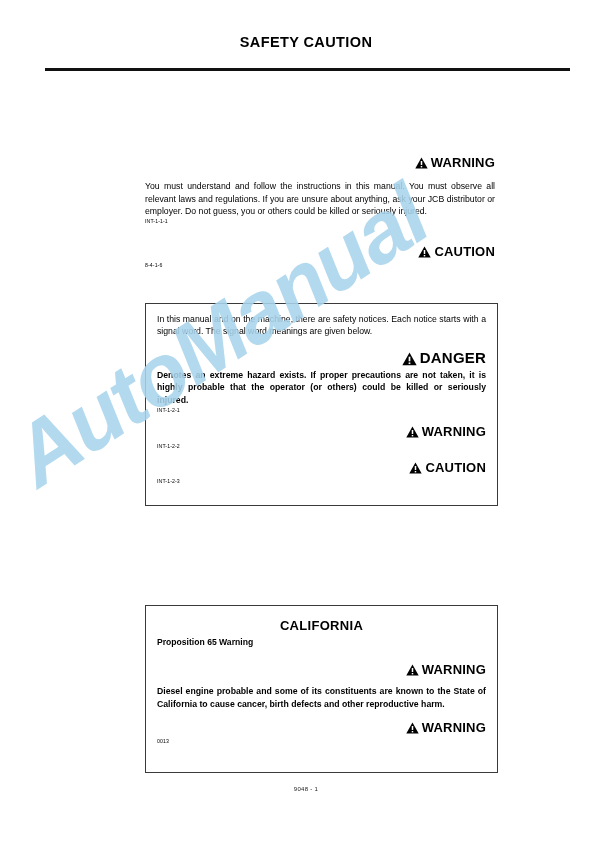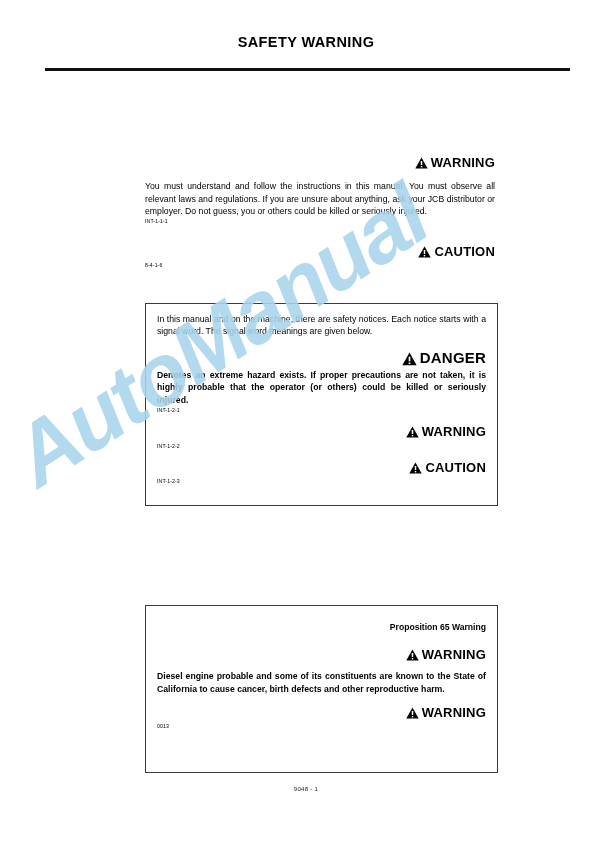--- a/index.html
+++ b/index.html
@@ -124,21 +124,21 @@
     box-sizing: border-box;
   }
 
   .ca-title {
     text-align: center;
     font-size: 13px;
     font-weight: bold;
     letter-spacing: 0.3px;
   }
   .ca-sub {
-    text-align: right;
+    text-align: left;
     font-size: 8.6px;
     font-weight: bold;
     margin-top: 4px;
   }
 
   .footer {
     position: absolute;
     left: 0;
     top: 786px;
     width: 612px;
@@ -146,21 +146,21 @@
     font-size: 6px;
     letter-spacing: 0.3px;
     color: #222;
   }
 </style>
 </head>
 <body>
 
 <div id="page">
 
-  <div class="page-title">SAFETY WARNING</div>
+  <div class="page-title">SAFETY CAUTION</div>
   <div class="header-rule"></div>
 
   <div class="block" style="left:145px; top:156px; width:350px;">
     <div class="notice-head">
       <span class="tri">
         <svg width="13" height="12" viewBox="0 0 13 12" xmlns="http://www.w3.org/2000/svg">
           <polygon points="6.5,0.4 12.7,11.4 0.3,11.4" fill="#000"></polygon>
           <rect x="5.75" y="4.0" width="1.5" height="4.0" fill="#fff"></rect>
           <rect x="5.75" y="9.0" width="1.5" height="1.4" fill="#fff"></rect>
         </svg>
@@ -224,20 +224,21 @@
             </svg>
           </span><span>CAUTION</span>
         </div>
         <div class="refcode">INT-1-2-3</div>
       </div>
     </div>
   </div>
 
   <div class="framed" style="left:145px; top:605px; width:353px; height:168px;">
     <div style="padding:12px 11px 0 11px;">
+      <div class="ca-title">CALIFORNIA</div>
       <div class="ca-sub">Proposition 65 Warning</div>
 
       <div style="margin-top:16px;">
         <div class="notice-head">
           <span class="tri">
             <svg width="13" height="12" viewBox="0 0 13 12" xmlns="http://www.w3.org/2000/svg">
               <polygon points="6.5,0.4 12.7,11.4 0.3,11.4" fill="#000"></polygon>
               <rect x="5.75" y="4.0" width="1.5" height="4.0" fill="#fff"></rect>
               <rect x="5.75" y="9.0" width="1.5" height="1.4" fill="#fff"></rect>
             </svg>

